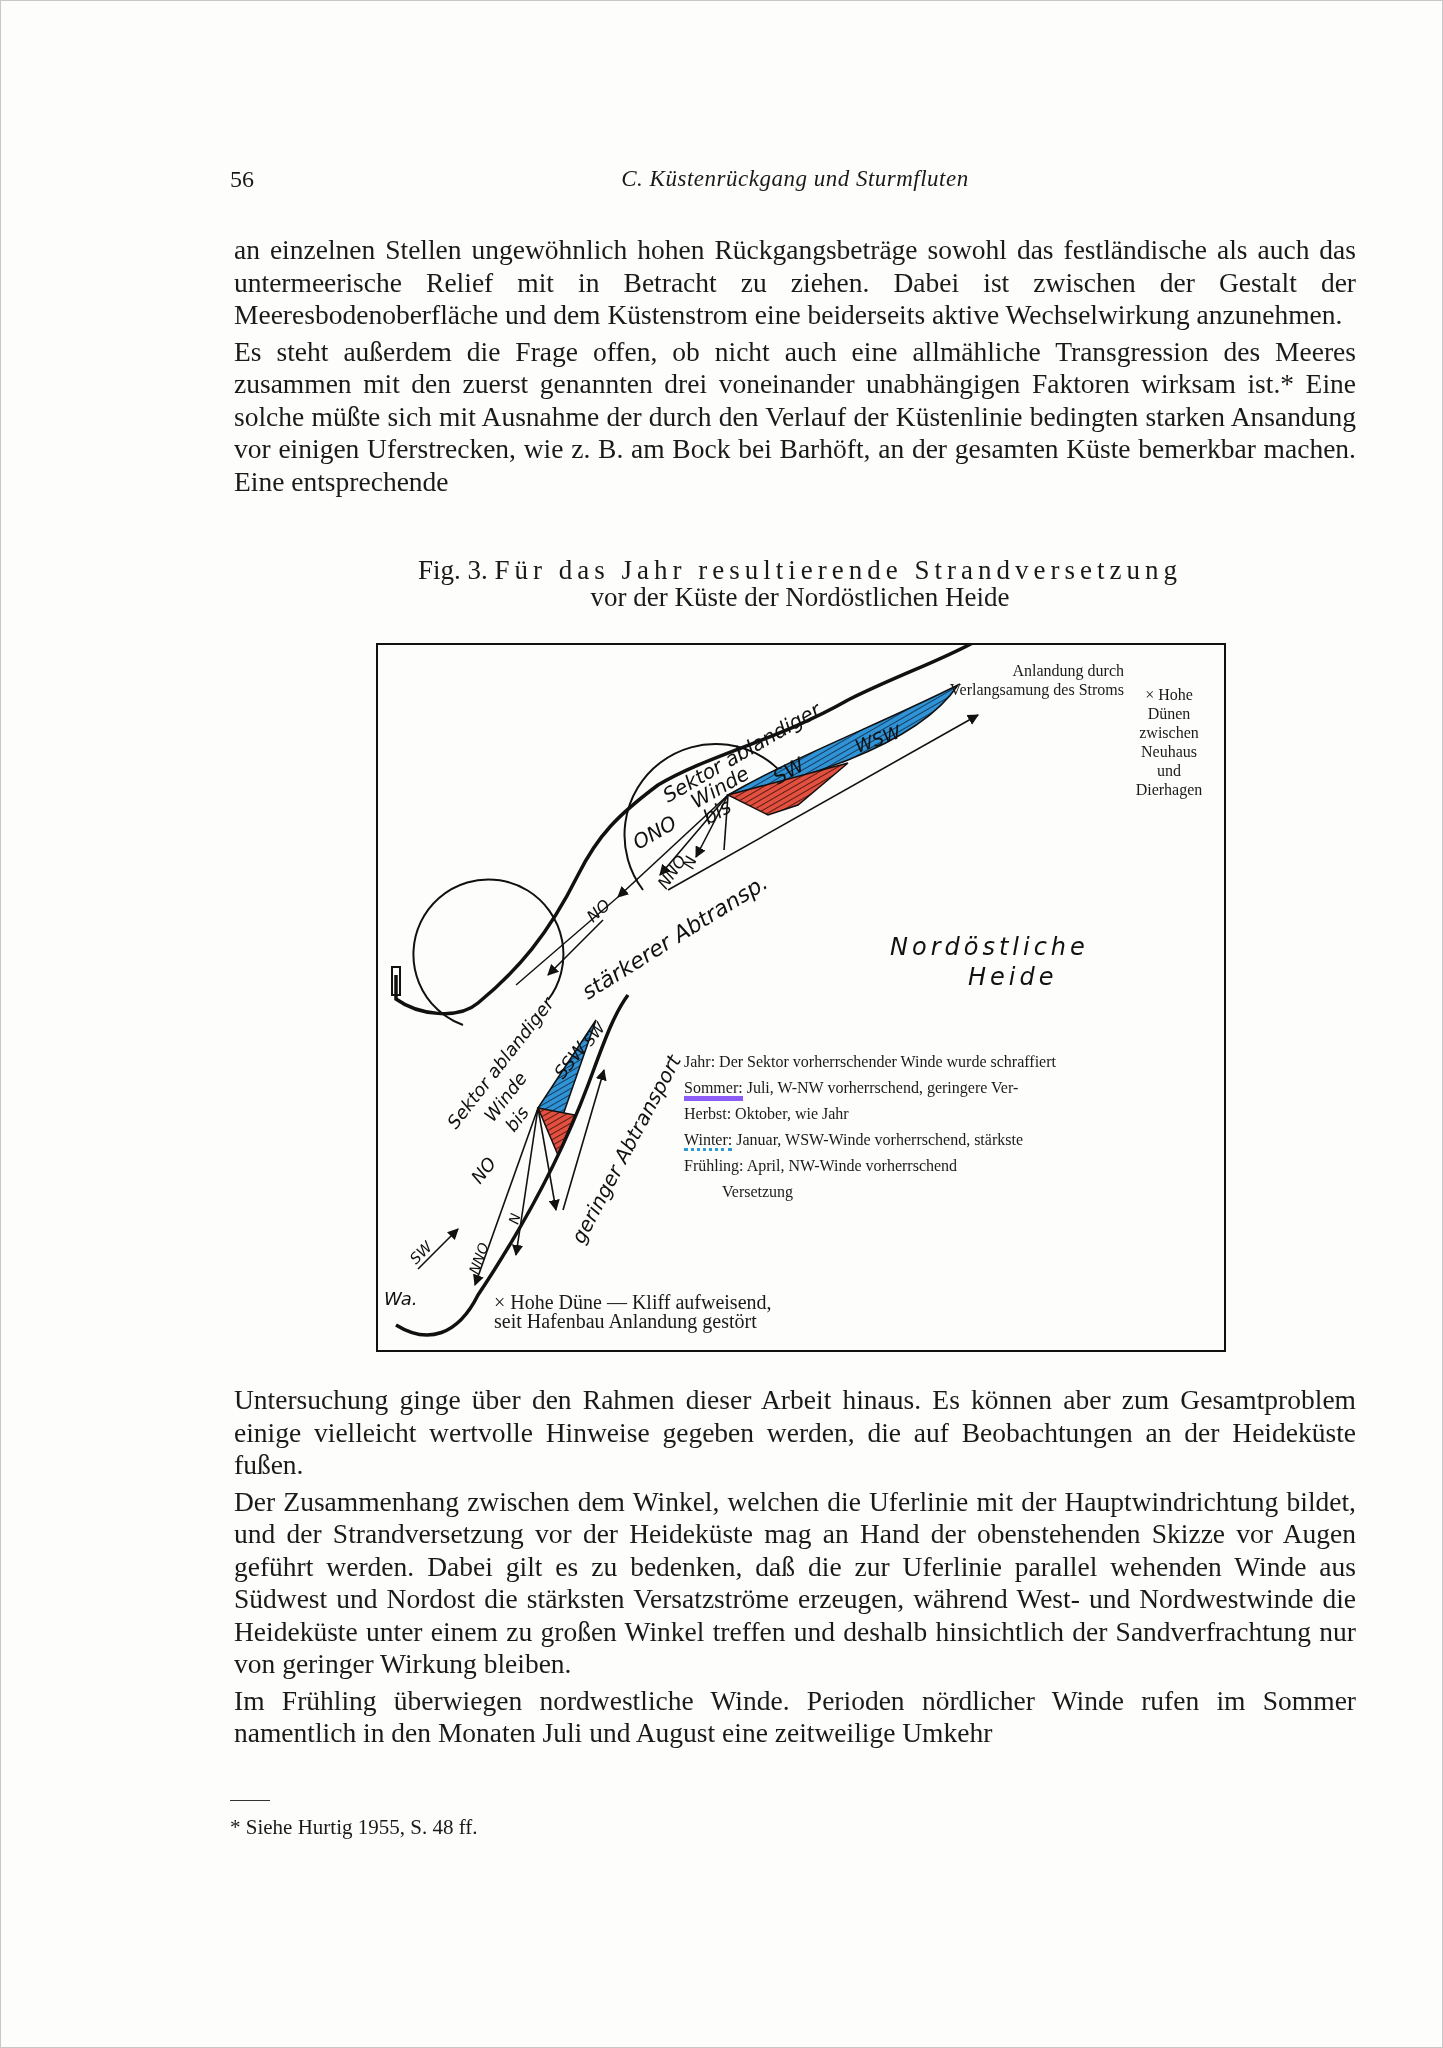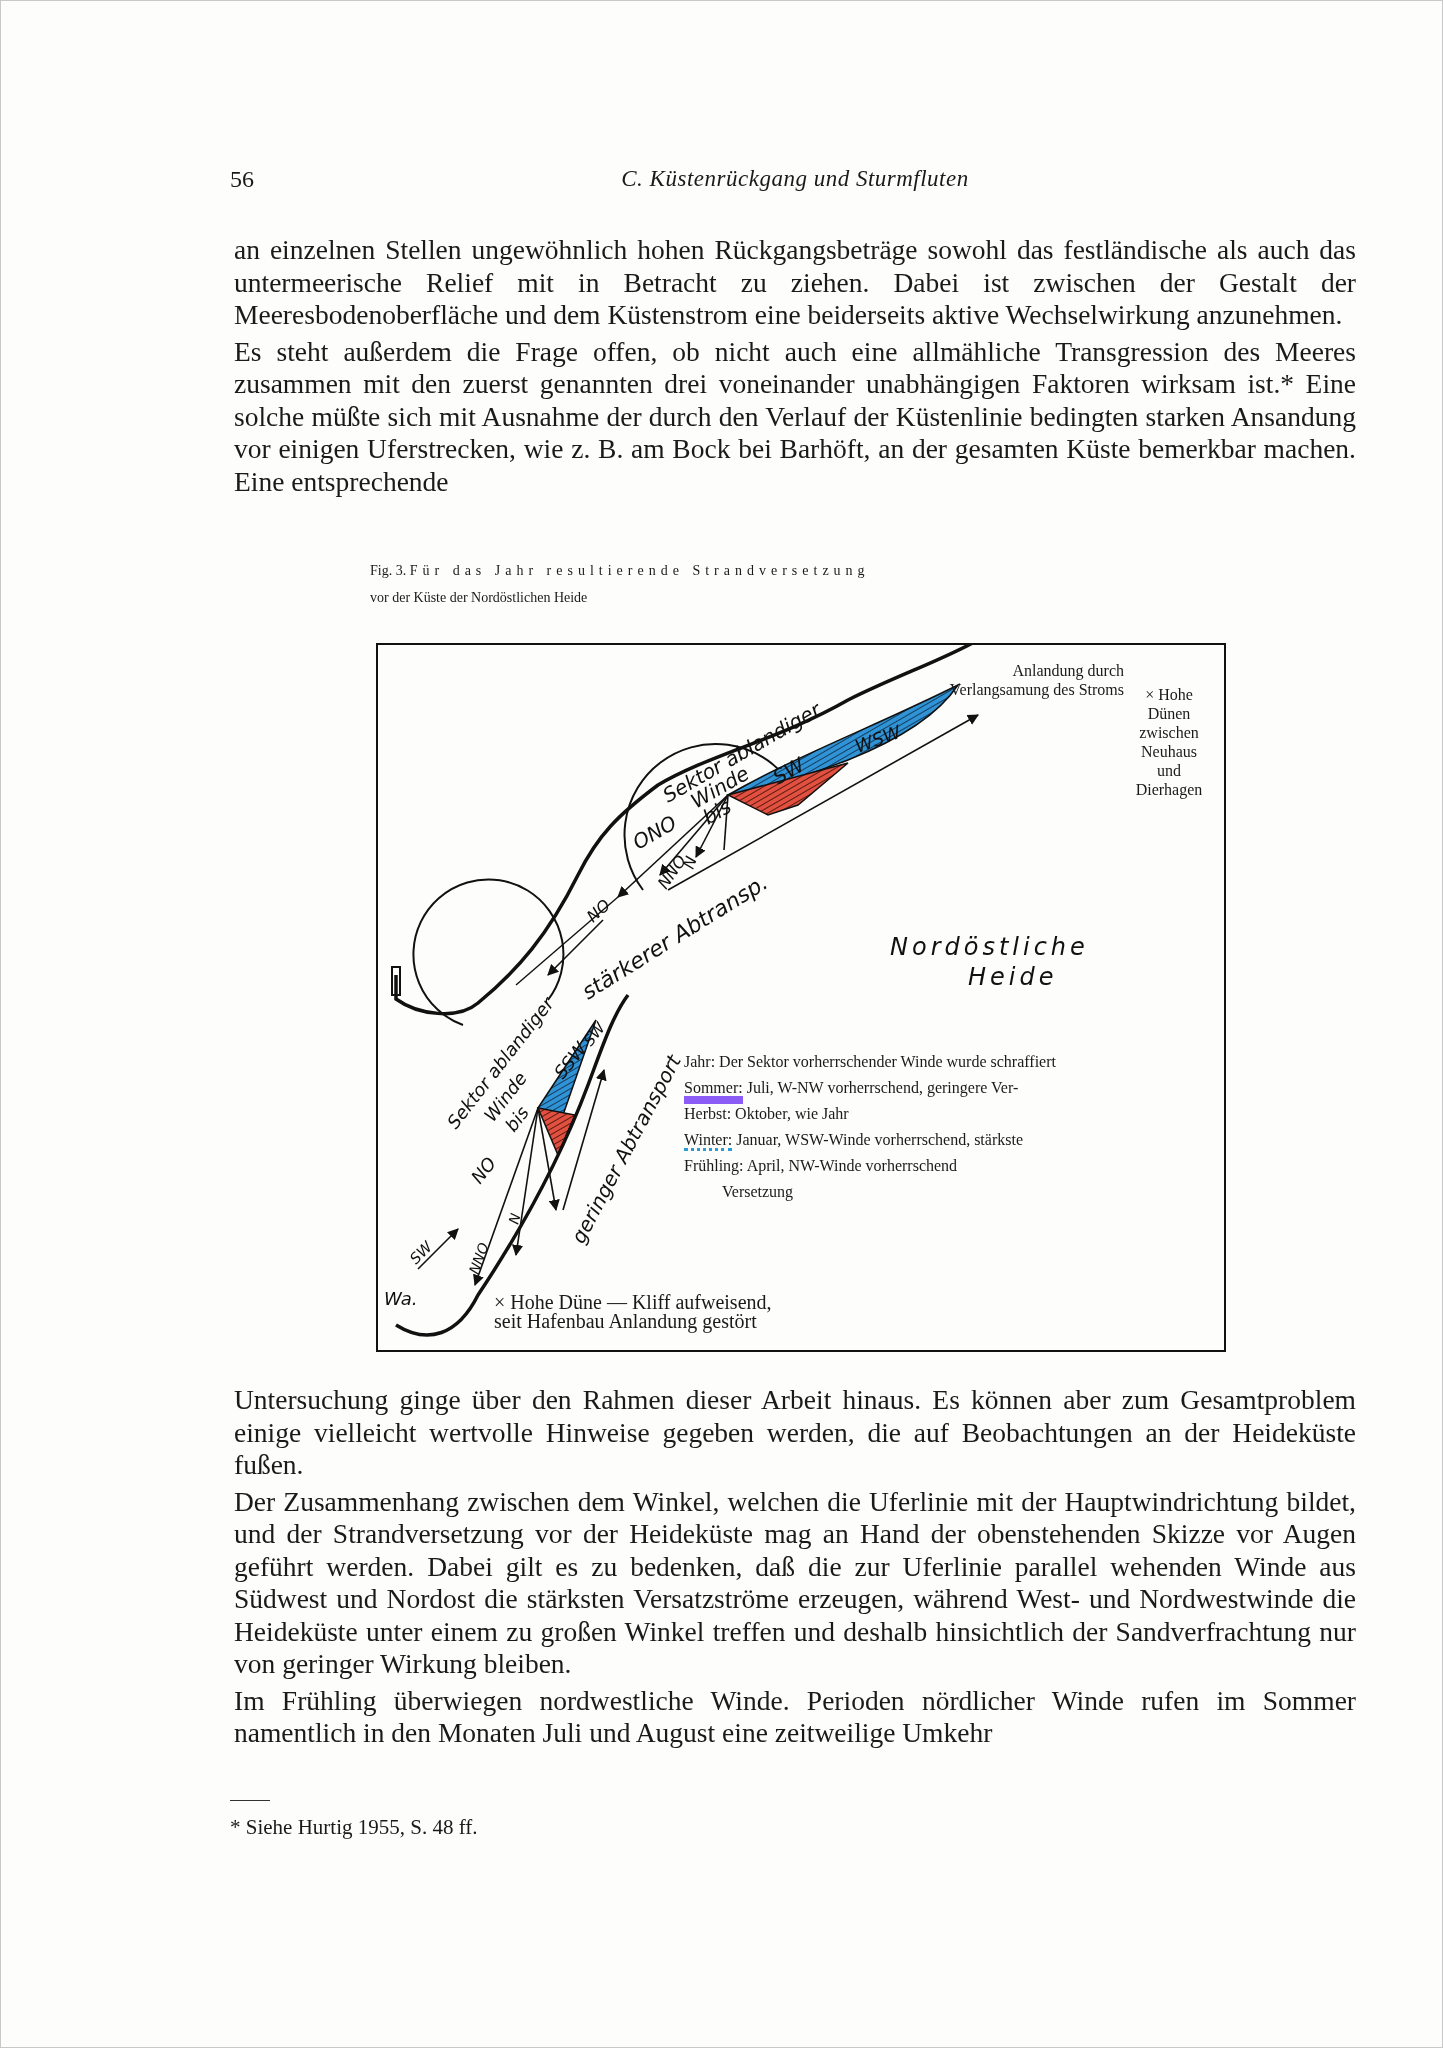--- a/index.html
+++ b/index.html
@@ -7,28 +7,28 @@
     width: 1443px; height: 2048px; background: #fdfdfc;
     position: relative; overflow: hidden;
     font-family: "DejaVu Serif", "Liberation Serif", serif; color: #1a1a1a;
   }
   .page-border { position: absolute; left: 0; top: 0; width: 1441px; height: 2046px; border: 1px solid #c8c8c8; }
   .running-head { position: absolute; top: 166px; left: 230px; width: 1130px; height: 36px; }
   .page-number { position: absolute; left: 0; top: 0; font-size: 24px; font-family: "Liberation Serif", serif; }
   .head-title { position: absolute; left: 0; width: 100%; text-align: center; top: 0; font-size: 23px; font-style: italic; font-family: "Liberation Serif", serif; letter-spacing: 0.5px; }
   .body-block { position: absolute; left: 230px; width: 1130px; font-family: "Liberation Serif", serif; font-size: 27.5px; line-height: 32.5px; text-align: justify; }
   .body-block p { margin: 4px; }
-  .caption { position: absolute; left: 370px; width: 860px; top: 557px; font-family: "Liberation Serif", serif; font-size: 14px; line-height: 27px; }
+  .caption { position: absolute; left: 370px; width: 860px; top: 557px; text-align: center; font-family: "Liberation Serif", serif; font-size: 27px; line-height: 27px; }
   .caption .spaced { letter-spacing: 5px; }
   .figure-box { position: absolute; left: 376px; top: 643px; width: 850px; height: 709px; border: 2.5px solid #111; box-sizing: border-box; }
   .figure-box svg { position: absolute; left: 0; top: 0; }
   .legend { position: absolute; left: 306px; top: 404px; width: 520px; font-family: "Liberation Serif", serif; font-size: 16px; line-height: 26px; }
   .legend .row { white-space: nowrap; }
   .legend .indent { padding-left: 38px; }
-  .u-red { border-bottom: 8px solid #8b5cf6; }
+  .u-red { border-bottom: 5px solid #8b5cf6; }
   .u-blue { border-bottom: 3px dotted #2a9ad8; }
   .note-top { position: absolute; right: 100px; top: 16px; text-align: right; font-family: "Liberation Serif", serif; font-size: 16px; line-height: 19px; }
   .note-right { position: absolute; right: 10px; top: 40px; width: 90px; text-align: center; font-family: "Liberation Serif", serif; font-size: 16px; line-height: 19px; }
   .note-bottom { position: absolute; left: 72px; top: 648px; font-family: "Liberation Serif", serif; font-size: 20px; line-height: 19px; margin-left: 44px; }
   .footnote-rule { position: absolute; left: 230px; top: 1800px; width: 40px; border-top: 1px solid #333; }
   .footnote { position: absolute; left: 230px; top: 1815px; font-family: "Liberation Serif", serif; font-size: 21px; }
   .diag-label { font-family: "DejaVu Sans", sans-serif; font-style: italic; fill: #111; }
 </style>
 </head>
 <body>

